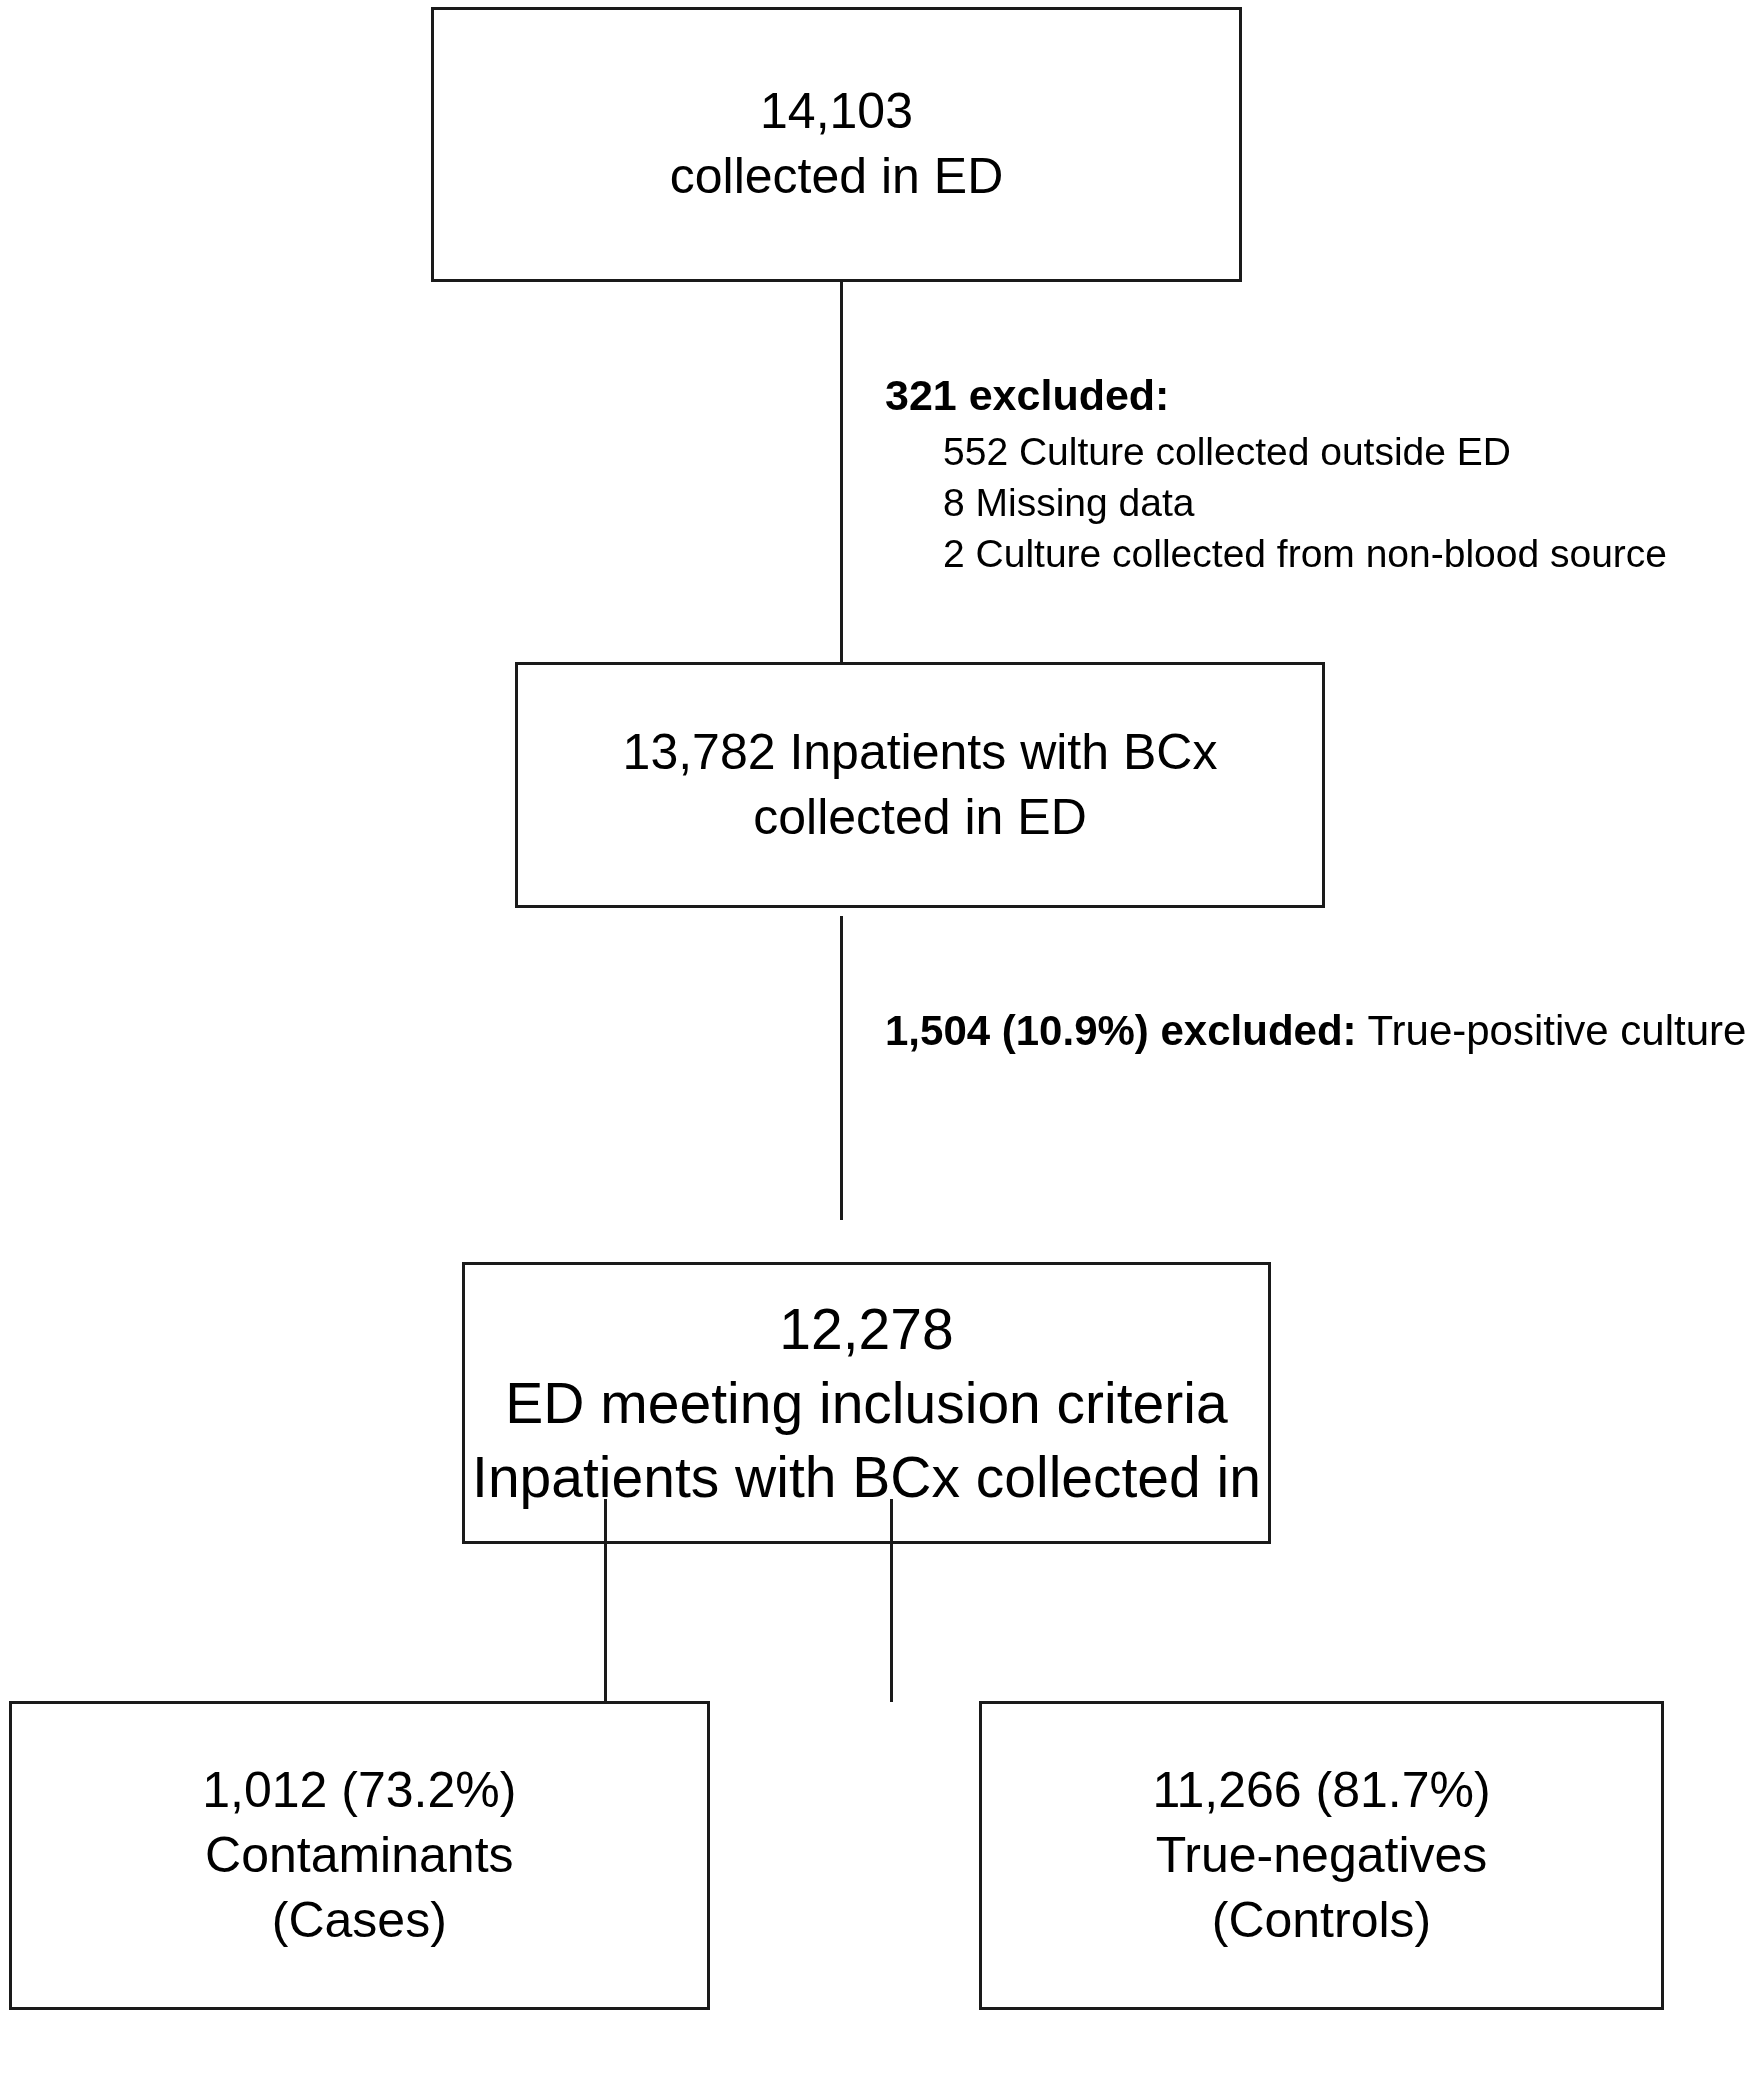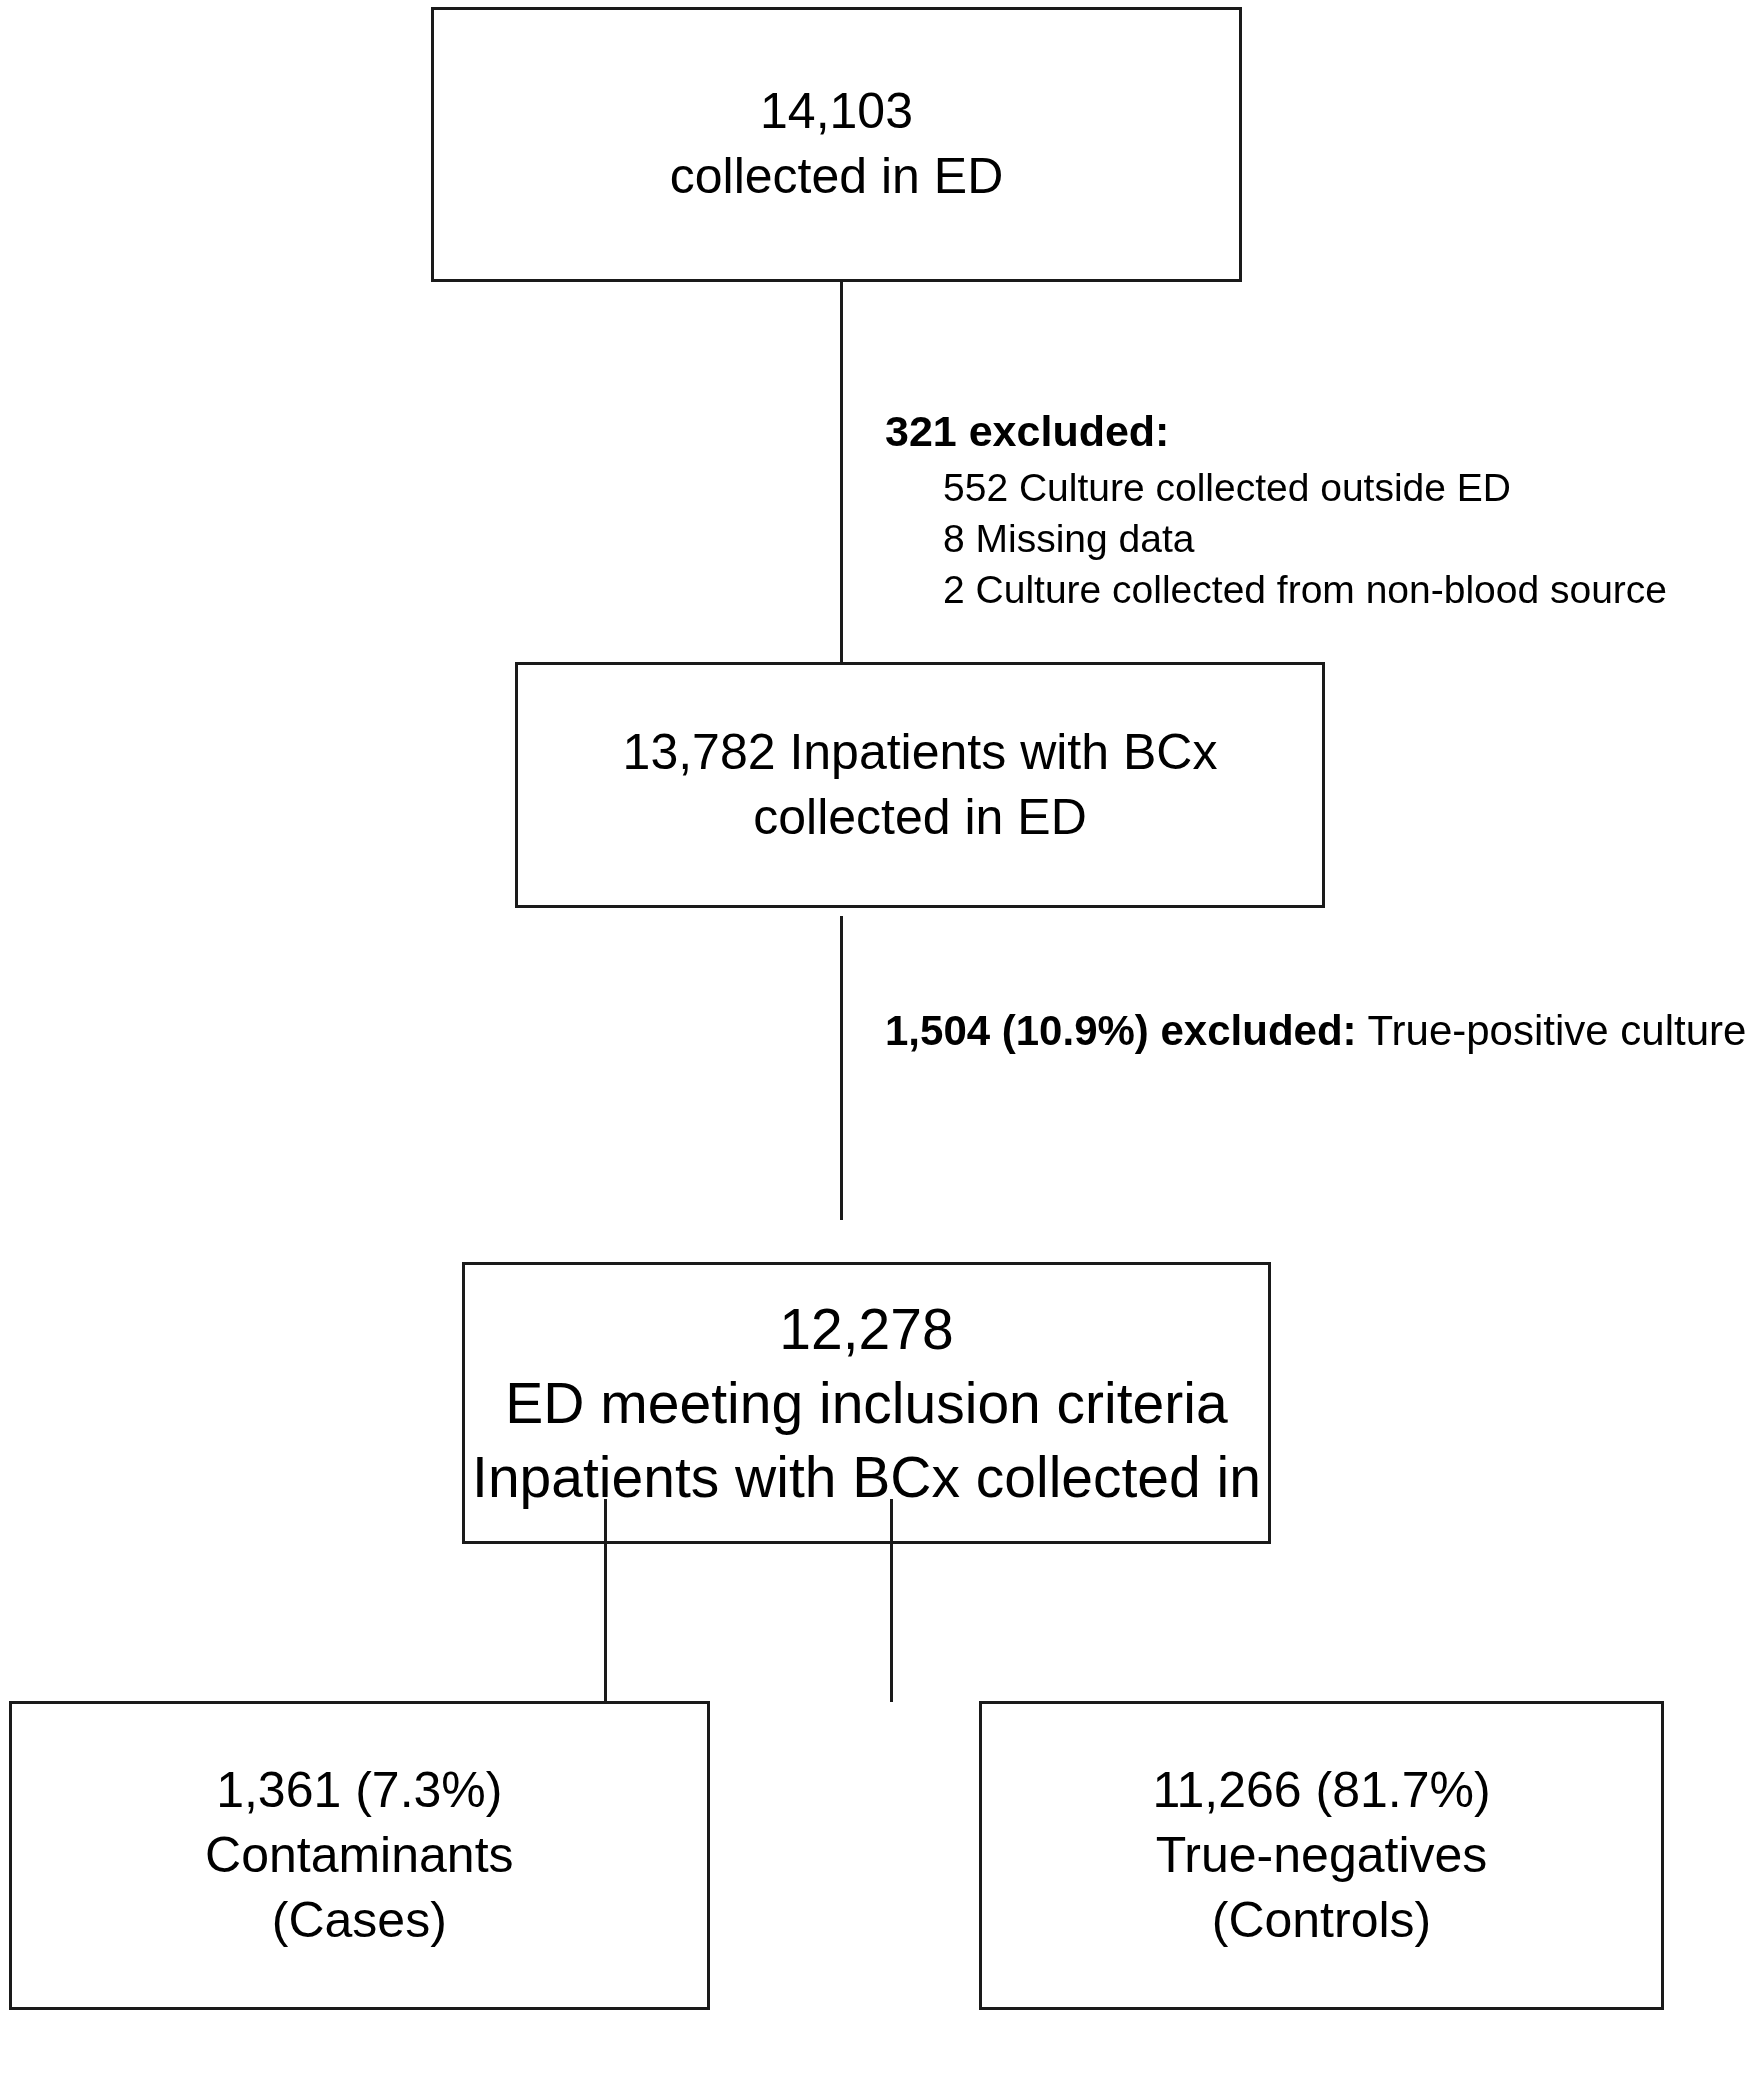--- a/index.html
+++ b/index.html
@@ -57,21 +57,20 @@
   .excl {
     position: absolute;
     white-space: nowrap;
   }
   #excl-initial { left: 885px; top: 374px; font-size: 43px; }
   #excl-initial .excl-head {
     display: block;
     font-weight: 700;
     line-height: 1.02;
     margin-bottom: 9.5px;
-    margin-top: 36px;
   }
   #excl-initial .excl-sub {
     display: block;
     font-weight: 400;
     font-size: 39px;
     line-height: 1.30;
     padding-left: 58px;
   }
   #excl-eligible {
     left: 885px;
@@ -115,21 +114,21 @@
   <div class="node" id="node-cohort-included">
     <span class="line">12,278</span>
     <span class="line">ED meeting inclusion criteria</span>
     <span class="line">Inpatients with BCx collected in</span>
   </div>
 
   <div class="conn conn-v" id="conn-branch-left"></div>
   <div class="conn conn-v" id="conn-branch-right"></div>
 
   <div class="node" id="node-outcome-cases">
-    <span class="line">1,361 (7.3%)</span>
+    <span class="line">1,012 (73.2%)</span>
     <span class="line">Contaminants</span>
     <span class="line">(Cases)</span>
   </div>
 
   <div class="node" id="node-outcome-controls">
     <span class="line">11,266 (81.7%)</span>
     <span class="line">True-negatives</span>
     <span class="line">(Controls)</span>
   </div>
 

